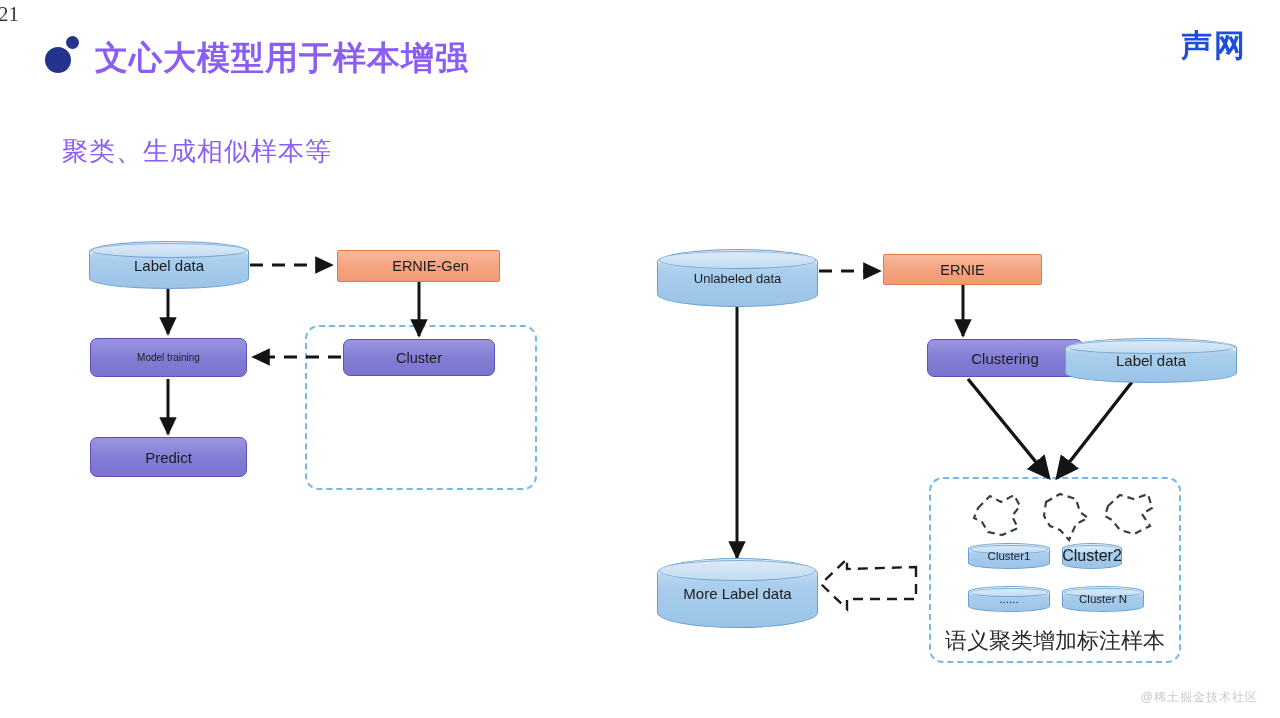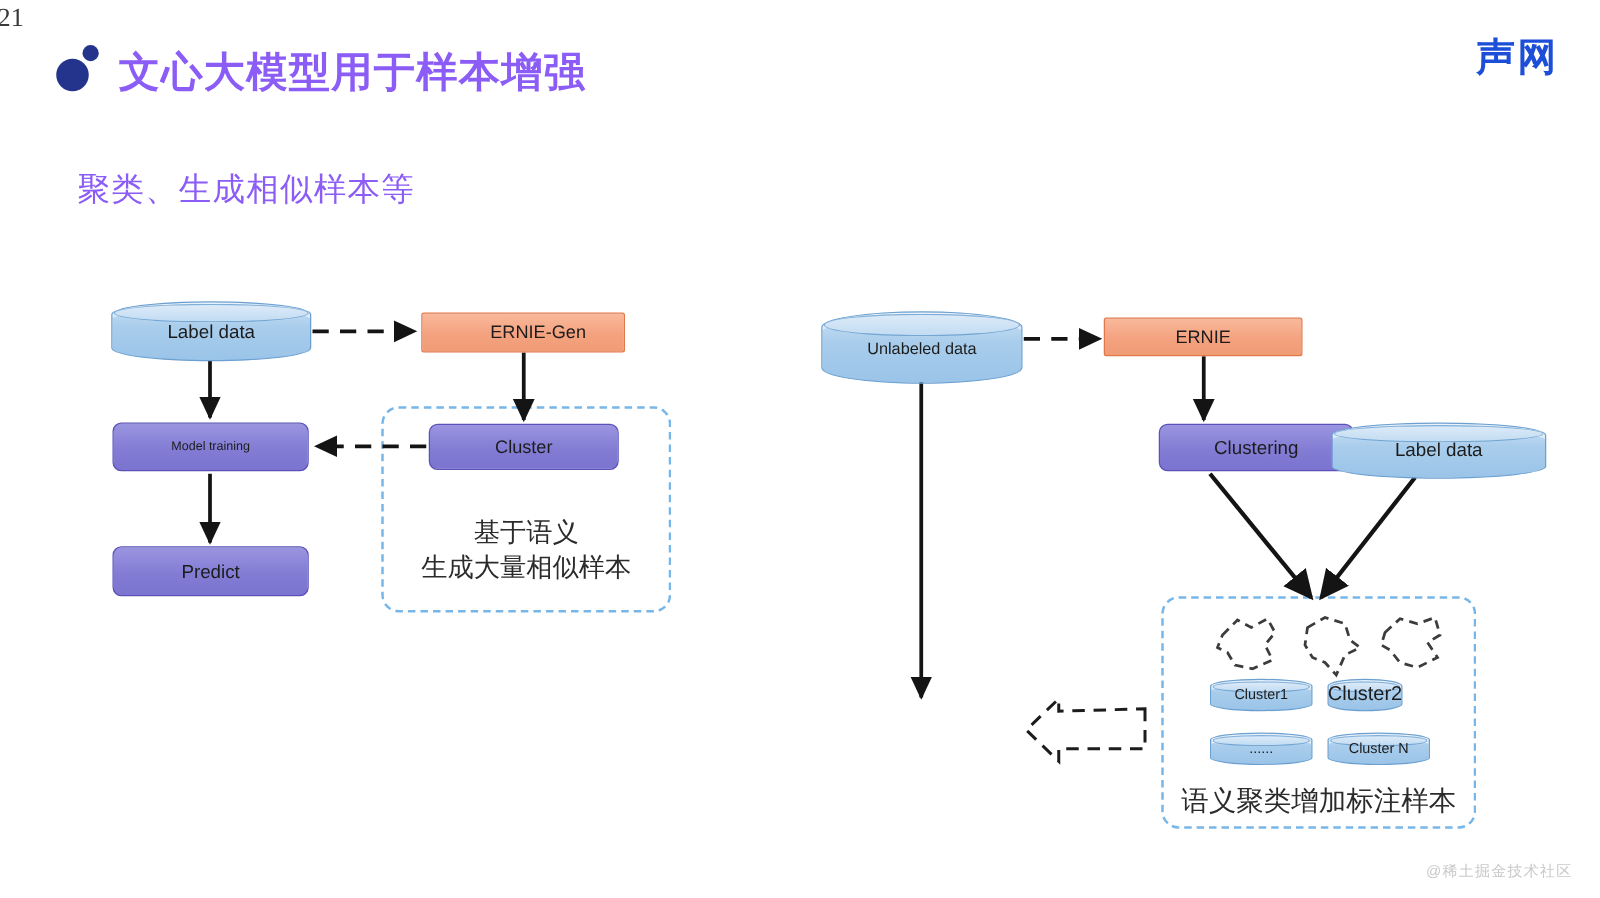--- a/index.html
+++ b/index.html
@@ -224,41 +224,42 @@
   </div>
 
   <div class="node box-purple" style="left:343px; top:339px; width:152px; height:37px; font-size:14.5px;">
     <span>Cluster</span>
   </div>
 
   <div class="node box-purple" style="left:90px; top:437px; width:157px; height:40px; font-size:15px;">
     <span>Predict</span>
   </div>
 
-  <div class="region-caption" style="left:305px; top:413px; width:232px; font-size:21px;">基于语义
-生成大量相似样本</div>
 
   <div class="dashed-region" style="left:929px; top:477px; width:252px; height:186px;"></div>
 
   <div class="node cylinder" style="left:657px; top:249px; width:161px; height:58px; font-size:13px;justify-content:center;">
     <span>Unlabeled data</span>
   </div>
 
   <div class="node box-orange" style="left:883px; top:254px; width:159px; height:31px; font-size:14.5px;">
     <span>ERNIE</span>
   </div>
 
   <div class="node box-purple" style="left:886px; top:339px; width:156px; height:38px; font-size:15px;margin-left:41px;">
     <span>Clustering</span>
   </div>
 
   <div class="node cylinder" style="left:1065px; top:338px; width:172px; height:45px; font-size:15px;">
     <span>Label data</span>
   </div>
 
+  <div class="node cylinder" style="left:657px; top:558px; width:161px; height:70px; font-size:15px;">
+    <span>More Label data</span>
+  </div>
 
   <svg class="blob" style="position:absolute; left:968px; top:490px; width:62px; height:52px;" viewBox="0 0 62 52">
     <path d="M10,18 L22,6 L33,12 L46,5 L52,16 L44,26 L50,38 L34,45 L20,42 L14,32 L6,28 Z" fill="none" stroke="#3c3c3c" stroke-width="2.2" stroke-dasharray="7,5"></path>
   </svg>
   <svg class="blob" style="position:absolute; left:1036px; top:490px; width:54px; height:56px;" viewBox="0 0 54 56">
     <path d="M10,12 L24,4 L40,9 L44,22 L52,28 L40,34 L33,50 L24,40 L14,36 L8,26 Z" fill="none" stroke="#3c3c3c" stroke-width="2.2" stroke-dasharray="7,5"></path>
   </svg>
   <svg class="blob" style="position:absolute; left:1100px; top:490px; width:58px; height:52px;" viewBox="0 0 58 52">
     <path d="M8,16 L20,5 L34,9 L48,4 L52,18 L42,24 L50,36 L34,44 L20,40 L12,30 L5,26 Z" fill="none" stroke="#3c3c3c" stroke-width="2.2" stroke-dasharray="7,5"></path>
   </svg>

